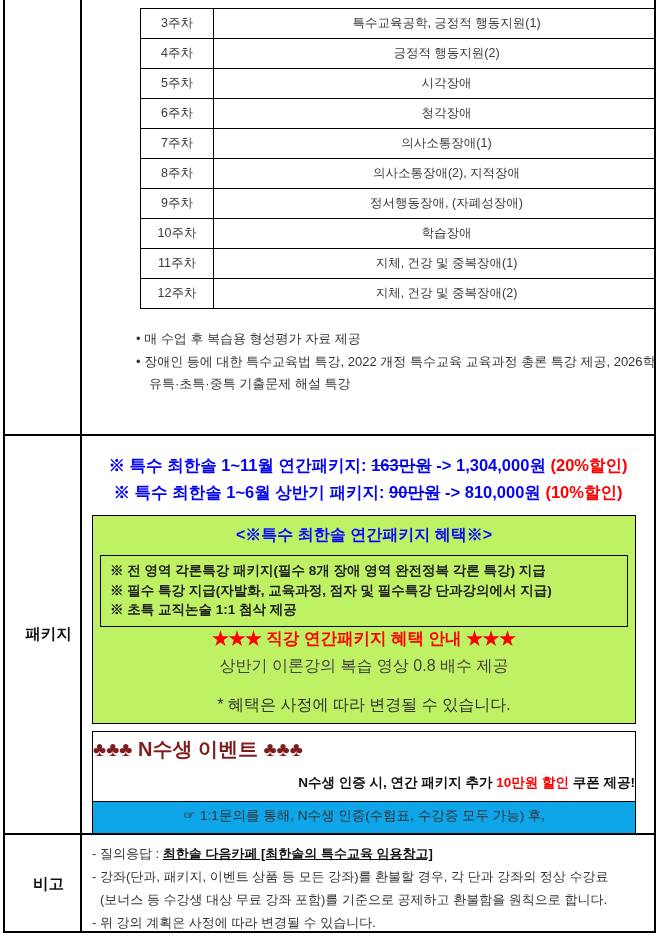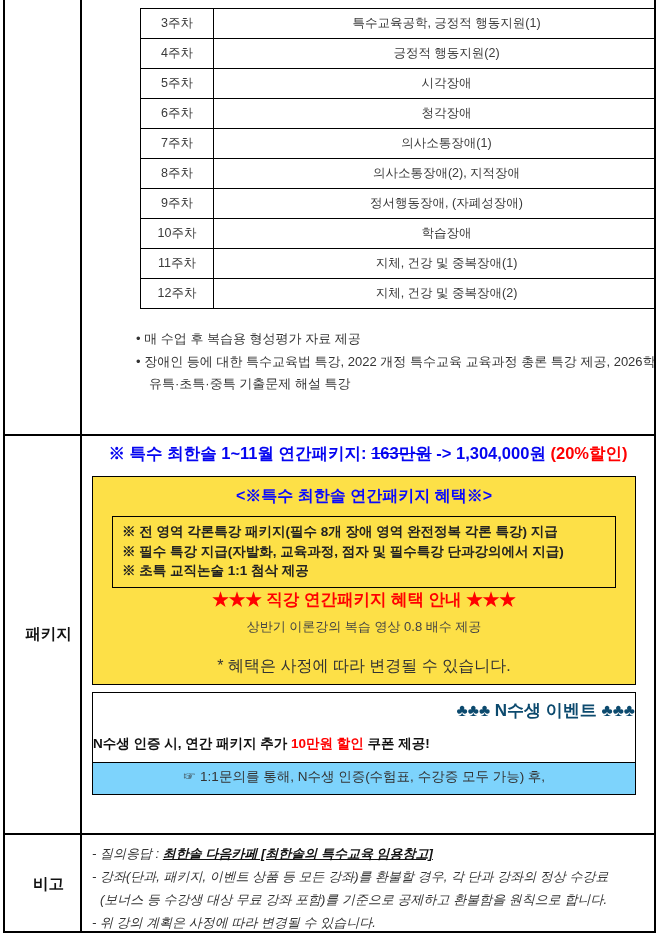--- a/index.html
+++ b/index.html
@@ -22,43 +22,43 @@
     font-size:12.5px; color:#3a3a3a; }
   .weeks td.wk { width:73px; }
 
   
   .notes { margin:19px 0 0 6px; width:560px; font-size:13px; line-height:22.5px; color:#333; }
   .note-item.n1 { padding-left:2px; }
   .note-item.n2 { padding-left:6px; }
   .note-item.hang { padding-left:13px; text-indent:-13px; }
 
   
-  .pkg-content { padding-top:4px; }
+  .pkg-content { padding-top:16px; }
   .price-line { text-align:center; font-size:16.5px; font-weight:bold; color:#0505f0; line-height:27px; }
   .price-line .orig { text-decoration:line-through; }
   .price-line .disc { color:#ff0000; }
 
-  .benefit-box { margin:9px 0 0 10px; width:544px; background:#fde047; border:1.5px solid #000;
+  .benefit-box { margin:9px 0 0 10px; width:544px; background:#bef264; border:1.5px solid #000;
     padding:7px 0 9px; }
   .benefit-title { text-align:center; font-size:16px; font-weight:bold; color:#0909ff; line-height:24px; }
-  .benefit-inner { margin:8px 19px 0; border:1.5px solid #000; padding:5px 9px 6px; }
+  .benefit-inner { margin:8px 7px 0; border:1.5px solid #000; padding:5px 9px 6px; }
   .benefit-item { font-size:13.5px; font-weight:bold; color:#222; line-height:19.5px; }
   .star-banner { text-align:center; font-size:16.5px; font-weight:bold; color:#ff0000; line-height:22px; }
-  .replay-line { text-align:center; font-size:13px; color:#444; margin-top:7px; line-height:19px; }
+  .replay-line { text-align:center; font-size:16px; color:#444; margin-top:7px; line-height:19px; }
   .disclaimer { text-align:center; font-size:16px; color:#333; margin-top:21px; line-height:18px; }
 
   .event-box { margin:7px 0 0 10px; width:544px; border:1.5px solid #000; background:#fff; }
-  .event-title { text-align:right; font-size:17px; font-weight:bold; color:#0c4a6e; padding-top:7px; line-height:21px; }
-  .coupon-line { text-align:left; font-size:13.5px; font-weight:bold; color:#111; margin:13px 0 9px; line-height:19px; }
+  .event-title { text-align:left; font-size:20px; font-weight:bold; color:#7f1d1d; padding-top:7px; line-height:21px; }
+  .coupon-line { text-align:right; font-size:13.5px; font-weight:bold; color:#111; margin:13px 0 9px; line-height:19px; }
   .coupon-line .hl { color:#ff0000; }
-  .event-green { background:#7dd3fc; border-top:1.5px solid #000; padding:4px 0 7px;
+  .event-green { background:#0ea5e9; border-top:1.5px solid #000; padding:4px 0 7px;
     text-align:center; font-size:13.5px; color:#333; line-height:20.5px; }
 
   
-  .remarks-content { padding:7px 6px 0 10px; font-size:13px; color:#333; line-height:23px;font-style:italic; }
+  .remarks-content { padding:7px 6px 0 10px; font-size:13px; color:#333; line-height:23px; }
   .remarks-content .cont { padding-left:8px; }
   .cafe-link { font-weight:bold; text-decoration:underline; color:#111; }
 </style>
 </head>
 <body>
 
 <div class="page">
   <div class="outer-table">
 
     <div class="sec-row row-top">
@@ -113,20 +113,21 @@
           <div class="note-item hang">• 장애인 등에 대한 특수교육법 특강, 2022 개정 특수교육 교육과정 총론 특강 제공, 2026학년도 유특·초특·중특 기출문제 해설 특강</div>
         </div>
       </div>
     </div>
 
     <div class="sec-row row-package">
       <div class="label-cell">패키지</div>
       <div class="content-cell pkg-content">
 
         <div class="price-line"><span>※ 특수 최한솔 1~11월 연간패키지: </span><span class="orig">163만원</span><span> -&gt; </span><span>1,304,000원 </span><span class="disc">(20%할인)</span></div>
+        <div class="price-line"><span>※ 특수 최한솔 1~6월 상반기 패키지: </span><span class="orig">90만원</span><span> -&gt; </span><span>810,000원 </span><span class="disc">(10%할인)</span></div>
 
         <div class="benefit-box">
           <div class="benefit-title">&lt;※특수 최한솔 연간패키지 혜택※&gt;</div>
           <div class="benefit-inner">
             <div class="benefit-item">※ 전 영역 각론특강 패키지(필수 8개 장애 영역 완전정복 각론 특강) 지급</div>
             <div class="benefit-item">※ 필수 특강 지급(자발화, 교육과정, 점자 및 필수특강 단과강의에서 지급)</div>
             <div class="benefit-item">※ 초특 교직논술 1:1 첨삭 제공</div>
           </div>
           <div class="star-banner">★★★ 직강 연간패키지 혜택 안내 ★★★</div>
           <div class="replay-line">상반기 이론강의 복습 영상 0.8 배수 제공</div>

